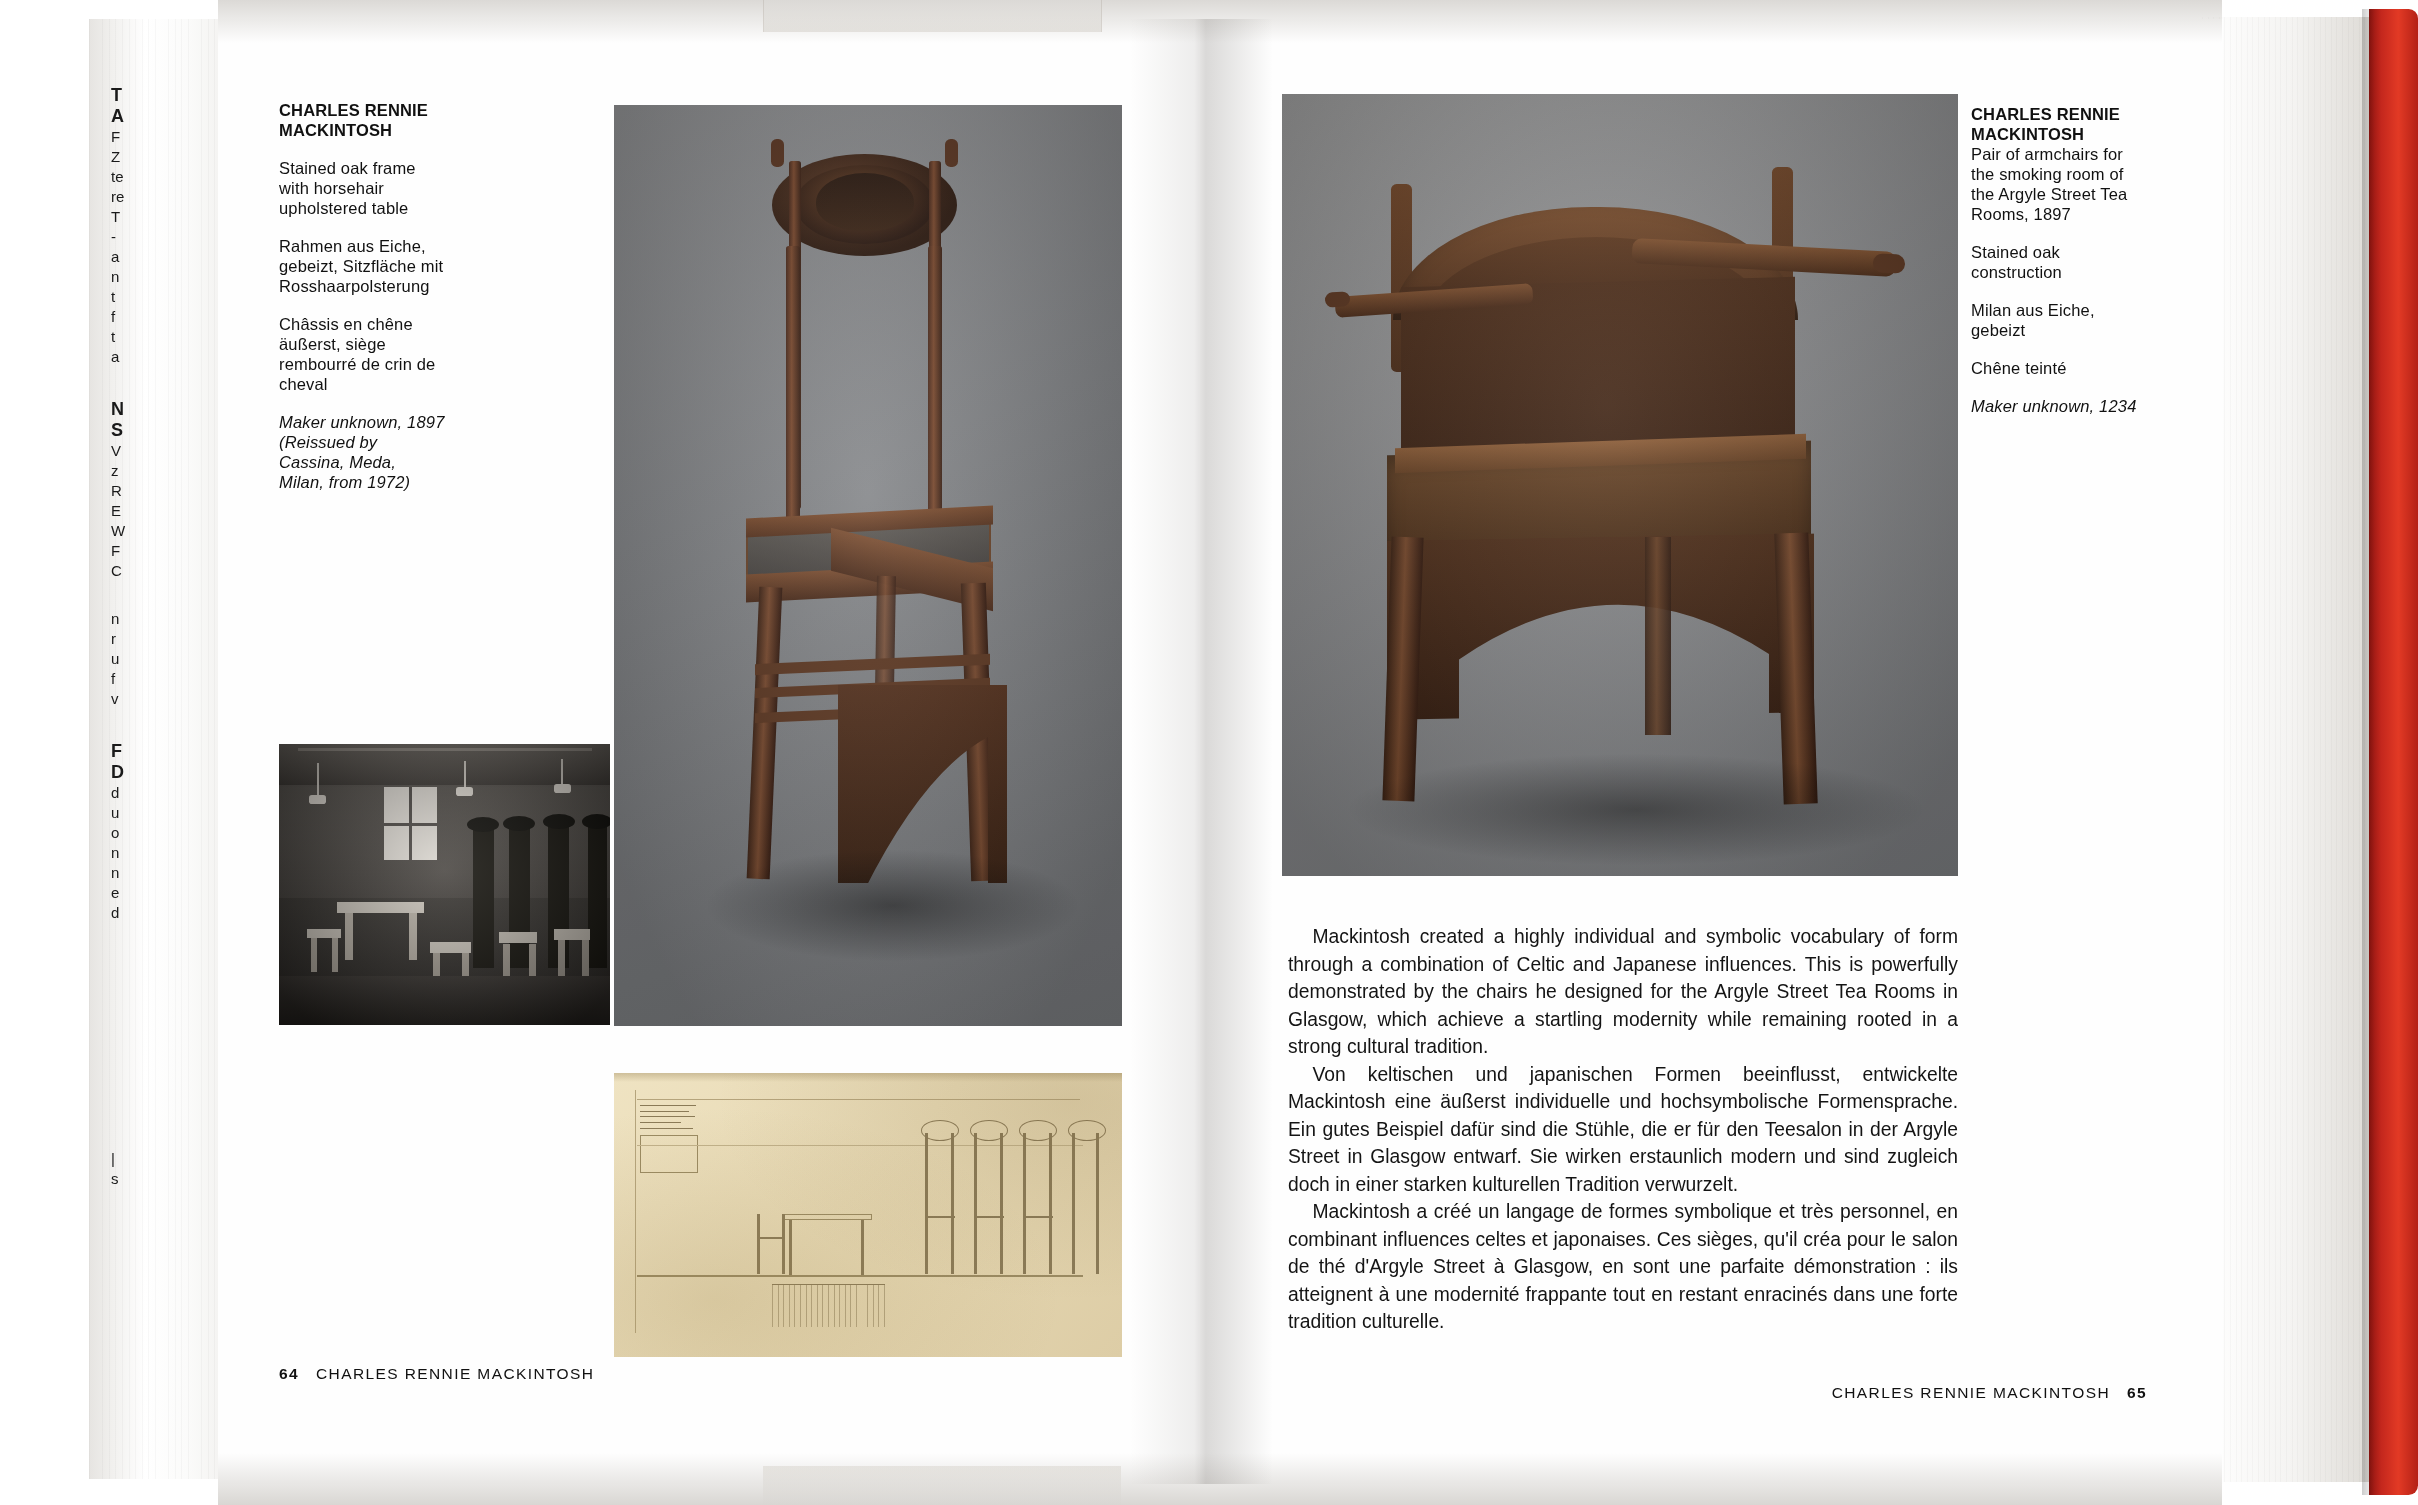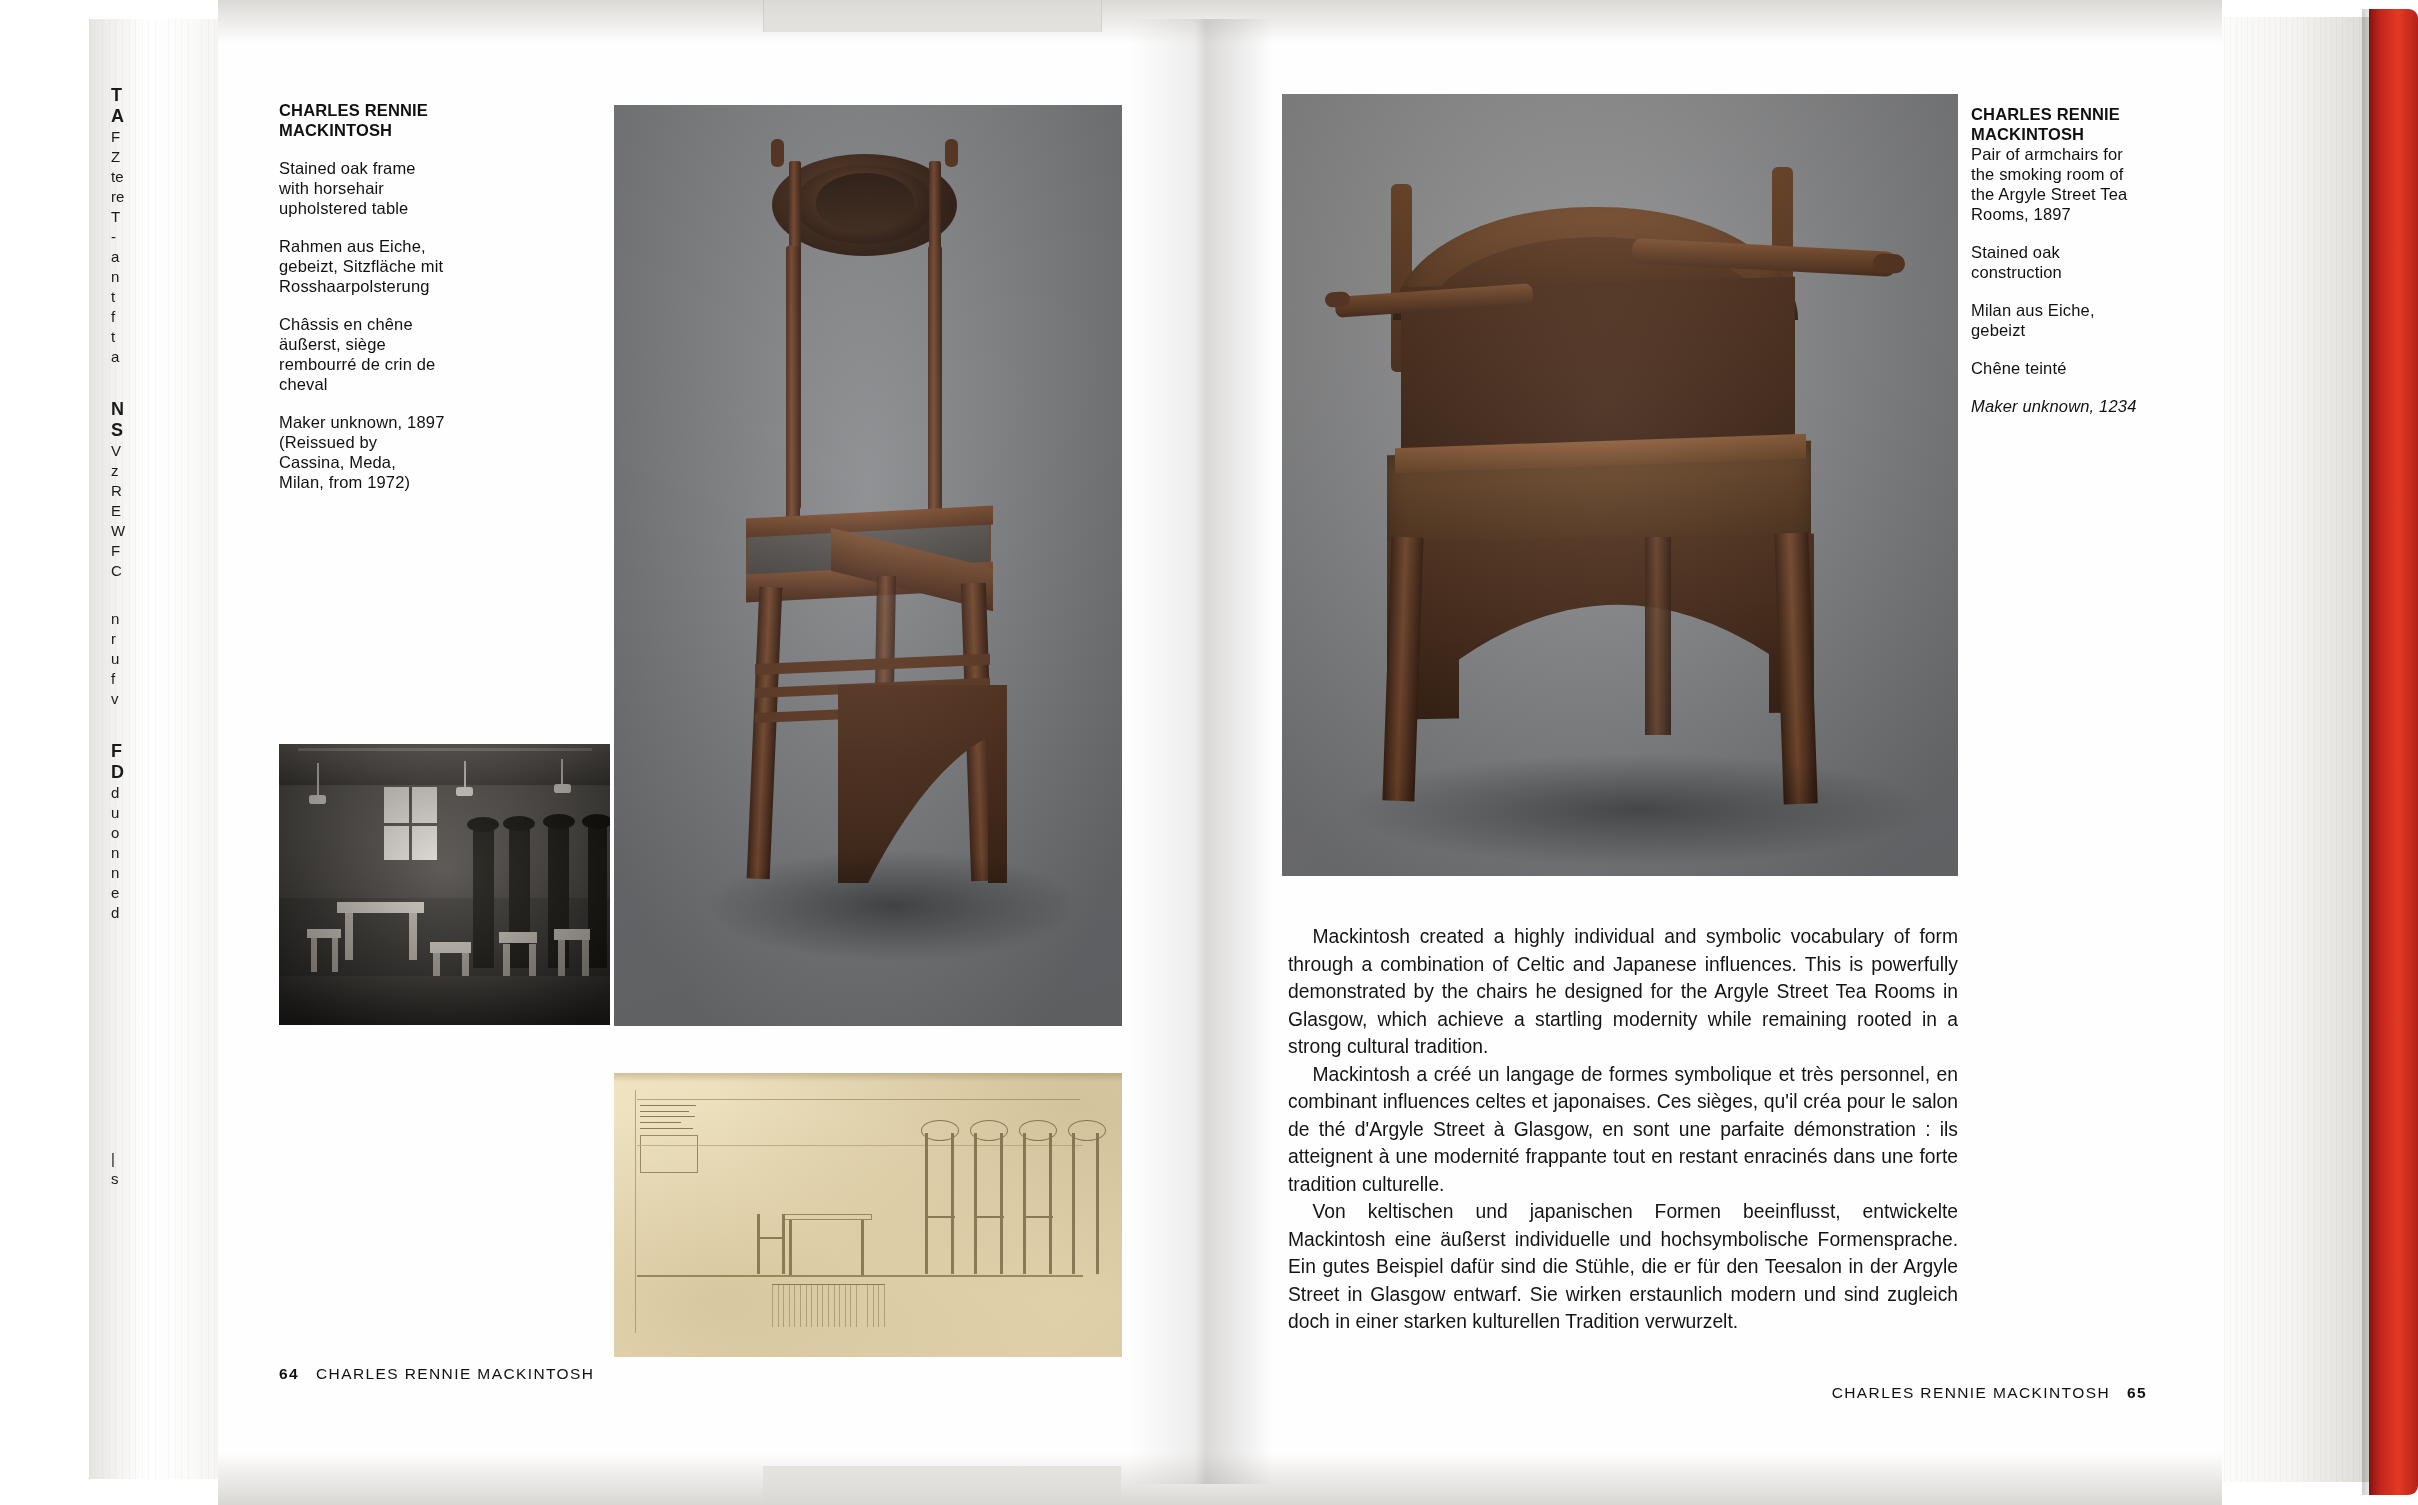--- a/index.html
+++ b/index.html
@@ -293,21 +293,21 @@
       <div class="s-p">s</div>
     </div>
 
     <div class="caption-col-left">
       <div class="cap cap-block">
         <div class="bold" style="font-weight:bold">CHARLES RENNIE MACKINTOSH</div>
       </div>
       <div class="cap cap-block">Stained oak frame with horsehair upholstered table</div>
       <div class="cap cap-block">Rahmen aus Eiche, gebeizt, Sitzfläche mit Rosshaarpolsterung</div>
       <div class="cap cap-block">Châssis en chêne äußerst, siège rembourré de crin de cheval</div>
-      <div class="cap cap-block ital" style="">Maker unknown, 1897 (Reissued by Cassina, Meda, Milan, from 1972)</div>
+      <div class="cap cap-block ital" style="font-style:italic">Maker unknown, 1897 (Reissued by Cassina, Meda, Milan, from 1972)</div>
     </div>
 
     <div class="img img-chair">
 
       <div class="chair-oval" style="left:158px; top:49px; width:185px; height:102px;"></div>
       <div class="chair-oval" style="left:181px; top:60px; width:139px; height:79px; background:radial-gradient(ellipse at 45% 40%, #6d4428, #2a1810 72%);"></div>
       <div style="position:absolute; left:202px; top:68px; width:98px; height:58px; border-radius:50% 50% 45% 45%; background:linear-gradient(180deg,#2b1a11,#3c2516);"></div>
 
       <div style="position:absolute; left:157px; top:34px; width:13px; height:28px; background:#5a3521; border-radius:5.6px;"></div>
       <div style="position:absolute; left:331px; top:34px; width:13px; height:28px; background:#5a3521; border-radius:5.6px;"></div>
@@ -482,22 +482,22 @@
         <div>Pair of armchairs for the smoking room of the Argyle Street Tea Rooms, 1897</div>
       </div>
       <div class="cap cap-block">Stained oak construction</div>
       <div class="cap cap-block">Milan aus Eiche, gebeizt</div>
       <div class="cap cap-block">Chêne teinté</div>
       <div class="cap cap-block" style="font-style:italic">Maker unknown, 1234</div>
     </div>
 
     <div class="body-col">
       <p class="first">Mackintosh created a highly individual and symbolic vocabulary of form through a combination of Celtic and Japanese influences. This is powerfully demonstrated by the chairs he designed for the Argyle Street Tea Rooms in Glasgow, which achieve a startling modernity while remaining rooted in a strong cultural tradition.</p>
+      <p>Von keltischen und japanischen Formen beeinflusst, entwickelte Mackintosh eine äußerst individuelle und hochsymbolische Formensprache. Ein gutes Beispiel dafür sind die Stühle, die er für den Teesalon in der Argyle Street in Glasgow entwarf. Sie wirken erstaunlich modern und sind zugleich doch in einer starken kulturellen Tradition verwurzelt.</p>
       <p>Mackintosh a créé un langage de formes symbolique et très personnel, en combinant influences celtes et japonaises. Ces sièges, qu'il créa pour le salon de thé d'Argyle Street à Glasgow, en sont une parfaite démonstration : ils atteignent à une modernité frappante tout en restant enracinés dans une forte tradition culturelle.</p>
-      <p>Von keltischen und japanischen Formen beeinflusst, entwickelte Mackintosh eine äußerst individuelle und hochsymbolische Formensprache. Ein gutes Beispiel dafür sind die Stühle, die er für den Teesalon in der Argyle Street in Glasgow entwarf. Sie wirken erstaunlich modern und sind zugleich doch in einer starken kulturellen Tradition verwurzelt.</p>
     </div>
 
     <div class="folio folio-right">
       <span>CHARLES RENNIE MACKINTOSH</span>
       <span class="num" style="margin-left:11.3px">65</span>
     </div>
 
     <div class="gutter"></div>
 
   </div>

